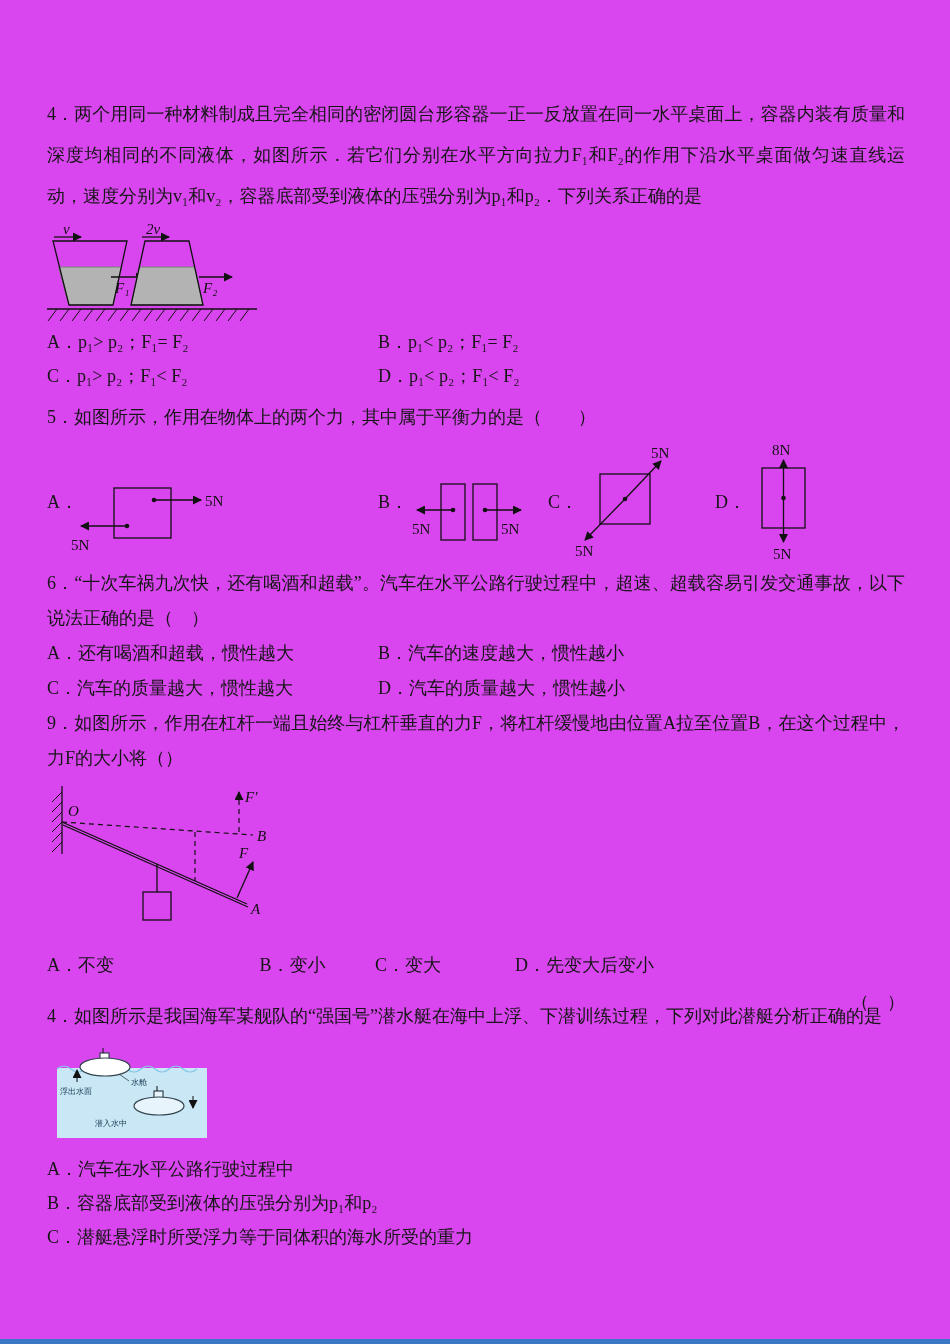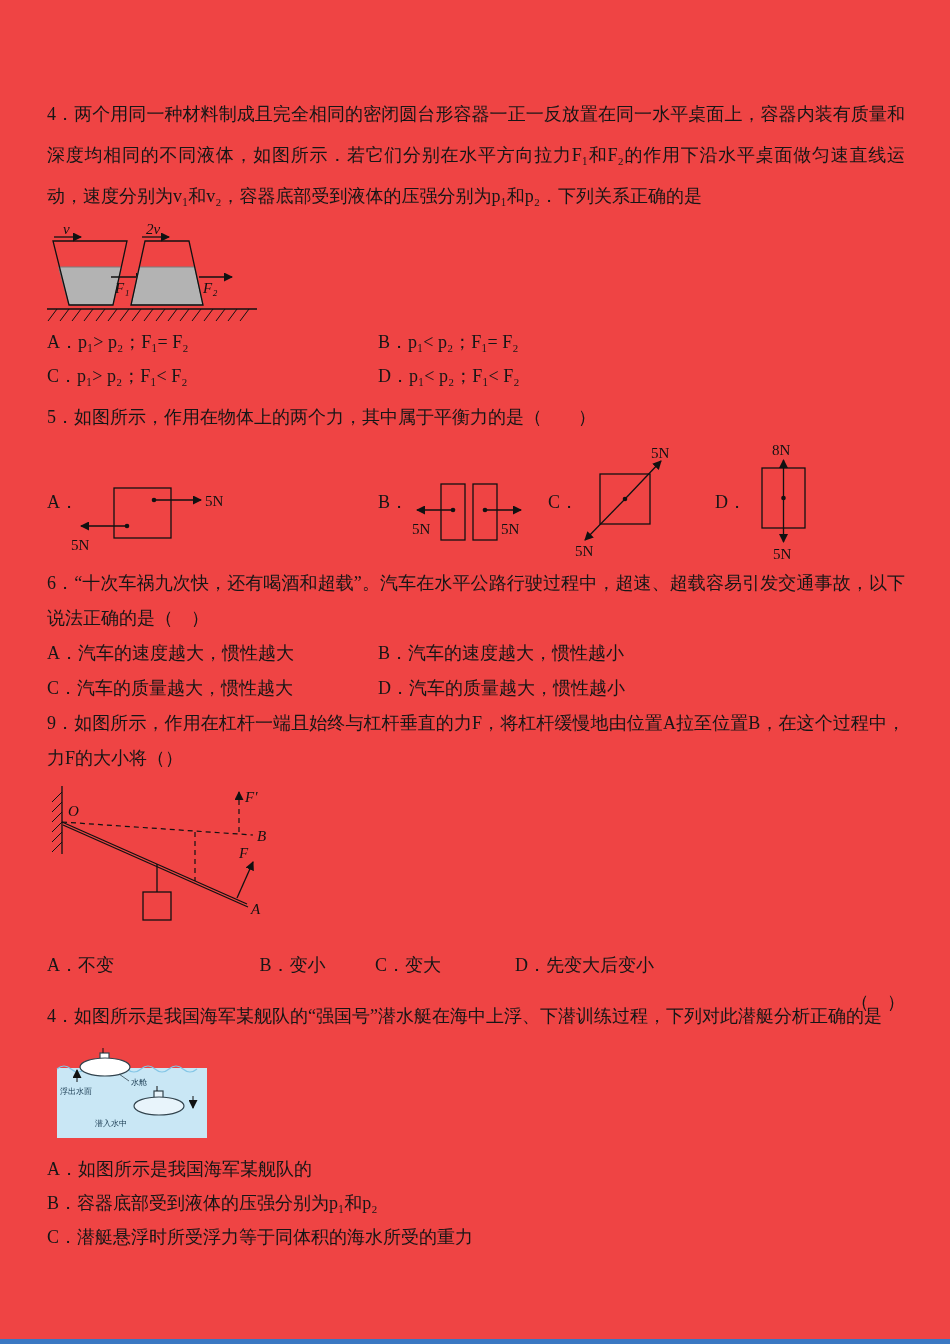--- a/index.html
+++ b/index.html
@@ -1,21 +1,21 @@
 <!DOCTYPE html>
 <html><head>
 <meta charset="utf-8">
 <style>
   * { box-sizing: border-box; }
   html,body { margin:0; padding:0; background:#ffffff; }
   .page {
     position: relative;
     width: 950px;
     height: 1344px;
-    background: #ef4444;
+    background: #d946ef;
     overflow: hidden;
     font-family: "Liberation Serif","DejaVu Serif",serif;
     color: #161616;
     font-size: 18px;
   }
   .content { position:absolute; left:47px; top:94px; width:858px; }
   p { margin:0; }
   .stem { line-height:41px; text-align:justify; }
   .stem35 { line-height:35px; text-align:justify; }
   .optrow { display:flex; line-height:34px; }
@@ -143,21 +143,21 @@
         <rect class="ln" x="15" y="26" width="43" height="60"></rect>
         <circle class="dot" cx="36.5" cy="56" r="2.3"></circle>
         <line class="ln" x1="36.5" y1="56" x2="36.5" y2="18" marker-end="url(#ah)"></line>
         <line class="ln" x1="36.5" y1="56" x2="36.5" y2="100" marker-end="url(#ah)"></line>
         <text x="26" y="117">5N</text>
       </svg>
     </div>
 
     <p class="stem35 q6block">6．“十次车祸九次快，还有喝酒和超载”。汽车在水平公路行驶过程中，超速、超载容易引发交通事故，以下说法正确的是（　）</p>
     <div class="optrow35">
-      <span class="c1">A．汽车的速度越大，惯性越大</span>
+      <span class="c1">A．还有喝酒和超载，惯性越大</span>
       <span>B．汽车的速度越大，惯性越小</span>
     </div>
     <div class="optrow35">
       <span class="c1">C．汽车的质量越大，惯性越大</span>
       <span>D．汽车的质量越大，惯性越小</span>
     </div>
 
     <p class="stem35">9．如图所示，作用在杠杆一端且始终与杠杆垂直的力F，将杠杆缓慢地由位置A拉至位置B，在这个过程中，力F的大小将（）</p>
 
     <div class="q7fig">
@@ -214,21 +214,21 @@
 
         <rect class="sub2" x="97" y="45" width="9" height="9"></rect>
         <line class="lnthin" x1="100" y1="40" x2="100" y2="45"></line>
         <ellipse class="sub2" cx="102" cy="60" rx="25" ry="9"></ellipse>
         <line class="lnthin" x1="136" y1="50" x2="136" y2="62" marker-end="url(#ah)"></line>
         <text class="tiny" x="38" y="80">潜入水中</text>
       </svg>
     </div>
 
     <div class="q8opts">
-      <p class="optline">A．如图所示是我国海军某舰队的</p>
+      <p class="optline">A．汽车在水平公路行驶过程中</p>
       <p class="optline">B．容器底部受到液体的压强分别为p₁和p₂</p>
       <p class="optline">C．潜艇悬浮时所受浮力等于同体积的海水所受的重力</p>
     </div>
 
   </div>
 
   <div class="footer-rule" style="background: rgb(58, 120, 195);"></div>
 </div>
 
 </body></html>

